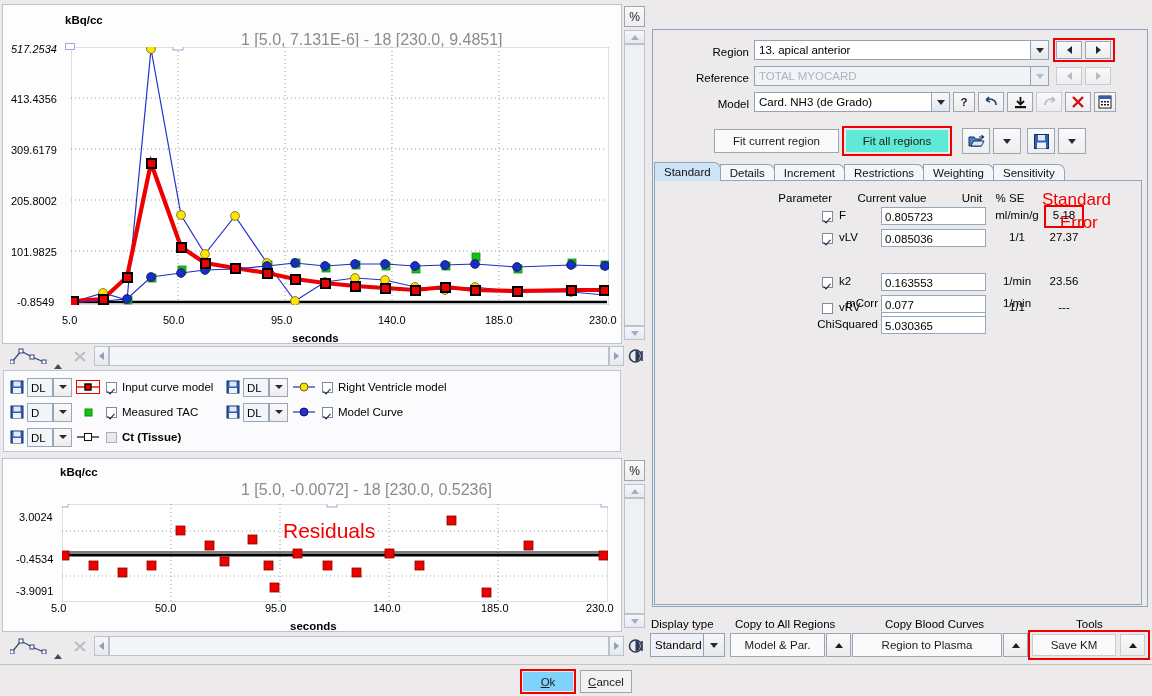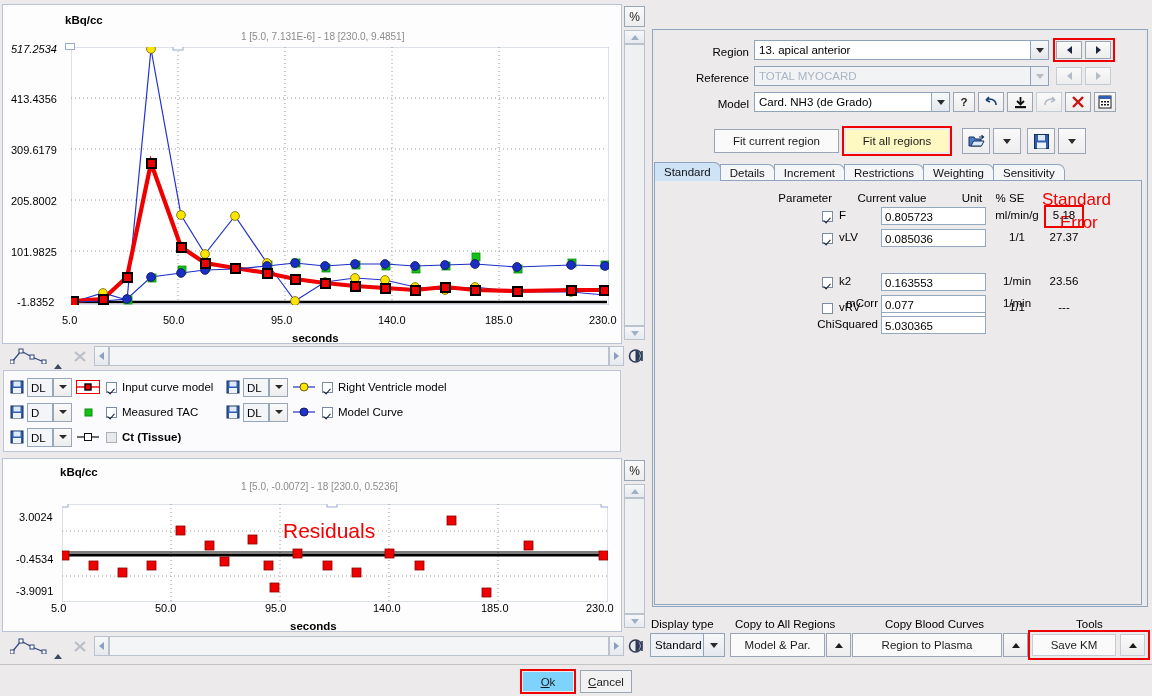--- a/index.html
+++ b/index.html
@@ -84,35 +84,35 @@
   .tri-r{width:0;height:0;border-top:4px solid transparent;border-bottom:4px solid transparent;border-left:5px solid #1a2740;}
   .tri-l.dis{border-right-color:#b3bcc7;}
   .tri-r.dis{border-left-color:#b3bcc7;}
   .grey{color:#a7b4c4;}
   
   .sbv{background:#eef0f2;border:1px solid #b9c2cd;box-sizing:border-box;}
   .sbbtn{background:linear-gradient(#f6f7f9,#e6e9ee);border:1px solid #b9c2cd;display:flex;align-items:center;justify-content:center;box-sizing:border-box;}
   .redtxt{color:#f40000;font-weight:bold;}
   .axis-lbl{font-size:11px;color:#000;}
   .axis-bold{font-size:11.5px;font-weight:bold;}
-  .chart-range{font-size:10px;color:#8b8b8b;}
+  .chart-range{font-size:16px;color:#8b8b8b;}
 </style>
 </head>
 <body>
 
 <div class="abs chartbox" style="left:2px;top:4px;width:618px;height:338px;">
   <div class="abs axis-bold" style="left:62px;top:9px;">kBq/cc</div>
   <div class="abs chart-range" style="left:238px;top:26px;">1 [5.0, 7.131E-6] - 18 [230.0, 9.4851]</div>
 
   <div class="abs axis-lbl" style="left:8px;top:38px;font-style:italic;">517.2534</div>
   <div class="abs axis-lbl" style="left:8px;top:88px;">413.4356</div>
   <div class="abs axis-lbl" style="left:8px;top:139px;">309.6179</div>
   <div class="abs axis-lbl" style="left:8px;top:190px;">205.8002</div>
   <div class="abs axis-lbl" style="left:8px;top:241px;">101.9825</div>
-  <div class="abs axis-lbl" style="left:14px;top:291px;">-1.8352</div>
+  <div class="abs axis-lbl" style="left:14px;top:291px;">-0.8549</div>
 
   <div class="abs axis-lbl" style="left:59px;top:309px;">5.0</div>
   <div class="abs axis-lbl" style="left:160px;top:309px;">50.0</div>
   <div class="abs axis-lbl" style="left:268px;top:309px;">95.0</div>
   <div class="abs axis-lbl" style="left:375px;top:309px;">140.0</div>
   <div class="abs axis-lbl" style="left:482px;top:309px;">185.0</div>
   <div class="abs axis-lbl" style="left:586px;top:309px;">230.0</div>
 
   <div class="abs axis-bold" style="left:289px;top:327px;">seconds</div>
 
@@ -520,21 +520,21 @@
           <rect x="9" y="6" width="2" height="1.5"></rect>
           <rect x="3" y="9" width="2" height="1.5"></rect>
           <rect x="6" y="9" width="2" height="1.5"></rect>
           <rect x="9" y="9" width="2" height="1.5"></rect>
         </g>
     </svg>
   </div>
 
   <div class="abs btn" style="left:64px;top:127px;width:125px;height:24px;background:#fafafa;">Fit current region</div>
   <div class="abs redbox" style="left:192px;top:124px;width:110px;height:30px;"></div>
-  <div class="abs btn" style="left:196px;top:128px;width:102px;height:22px;background:#fef9c3;border:none;">Fit all regions</div>
+  <div class="abs btn" style="left:196px;top:128px;width:102px;height:22px;background:#5eead4;border:none;">Fit all regions</div>
 
   <div class="abs btn" style="left:312px;top:126px;width:28px;height:26px;">
     <svg width="17" height="15">
       <path d="M1,12 L1,3 L6,3 L7.5,5 L13,5 L13,12 Z" fill="#4e7fc4" stroke="#14305f"></path>
       <path d="M3,12 L5.5,7 L16,7 L13.5,12 Z" fill="#dce9fa" stroke="#14305f"></path>
       <path d="M11,3 L15,3 M13.5,1.2 L15.5,3 L13.5,4.8" stroke="#14305f" stroke-width="1.2" fill="none"></path>
     </svg>
   </div>
   <div class="abs btn" style="left:343px;top:126px;width:28px;height:26px;">
     <span class="tri-d"></span>

